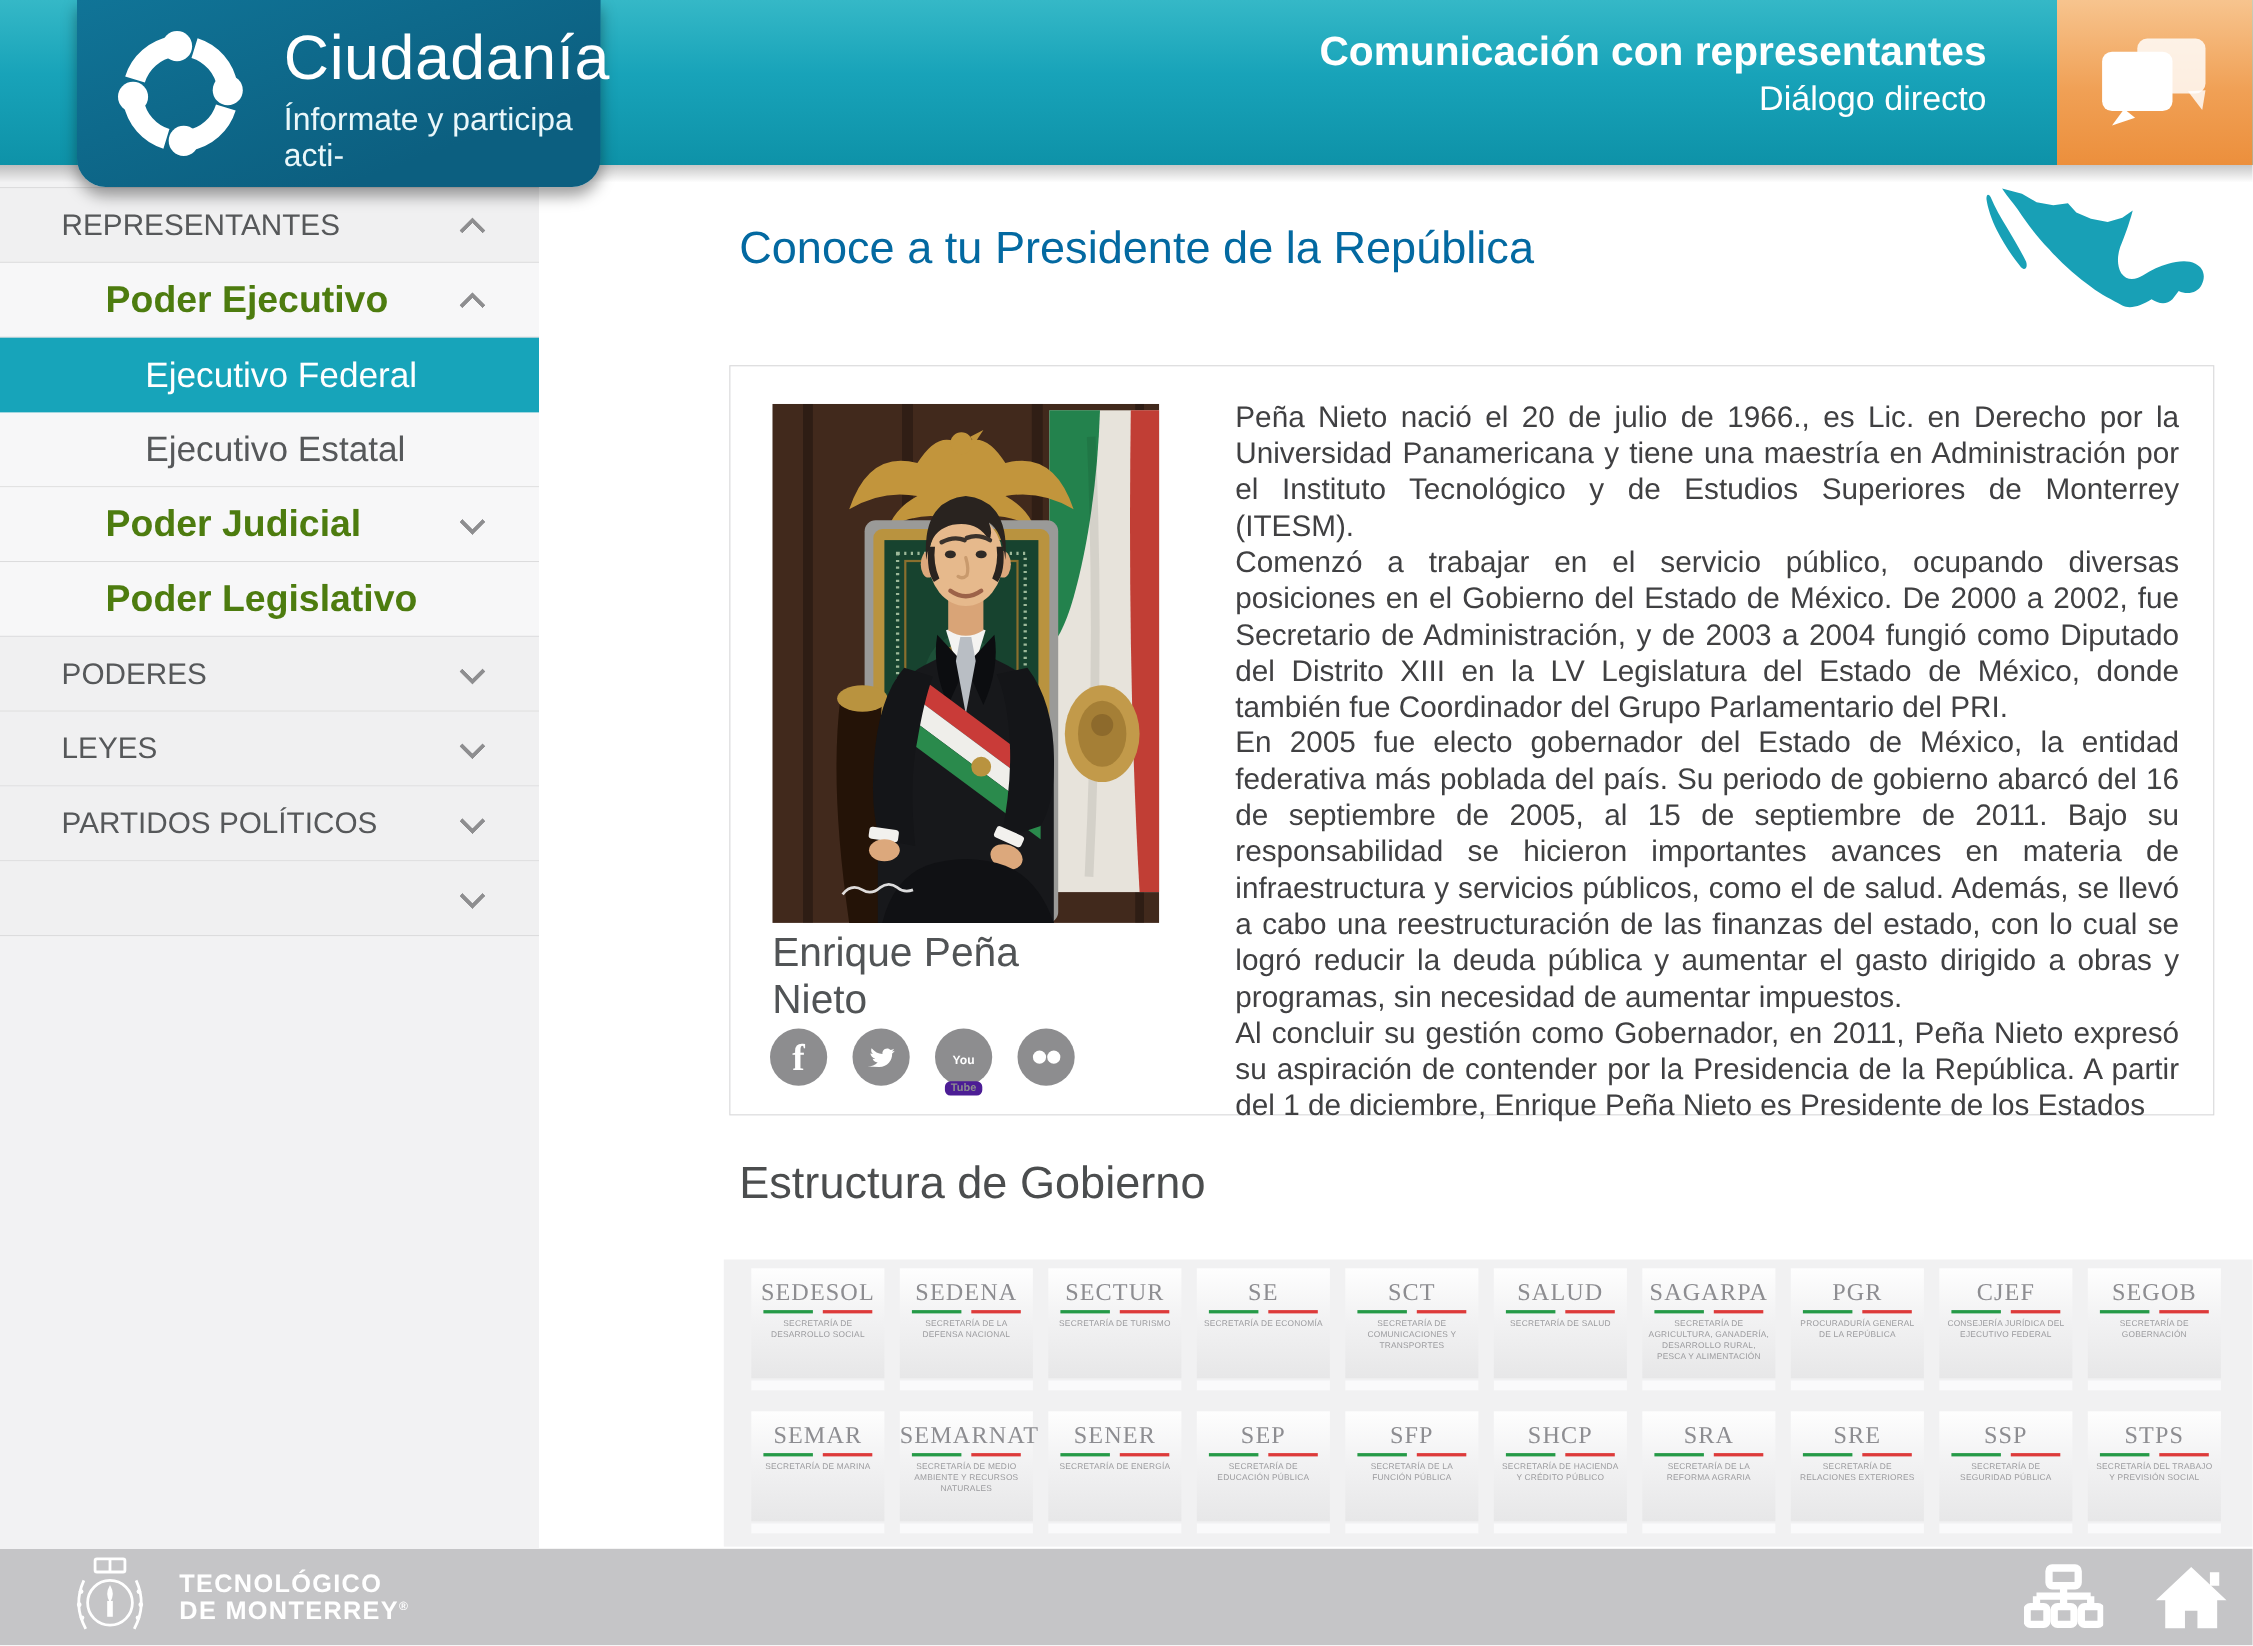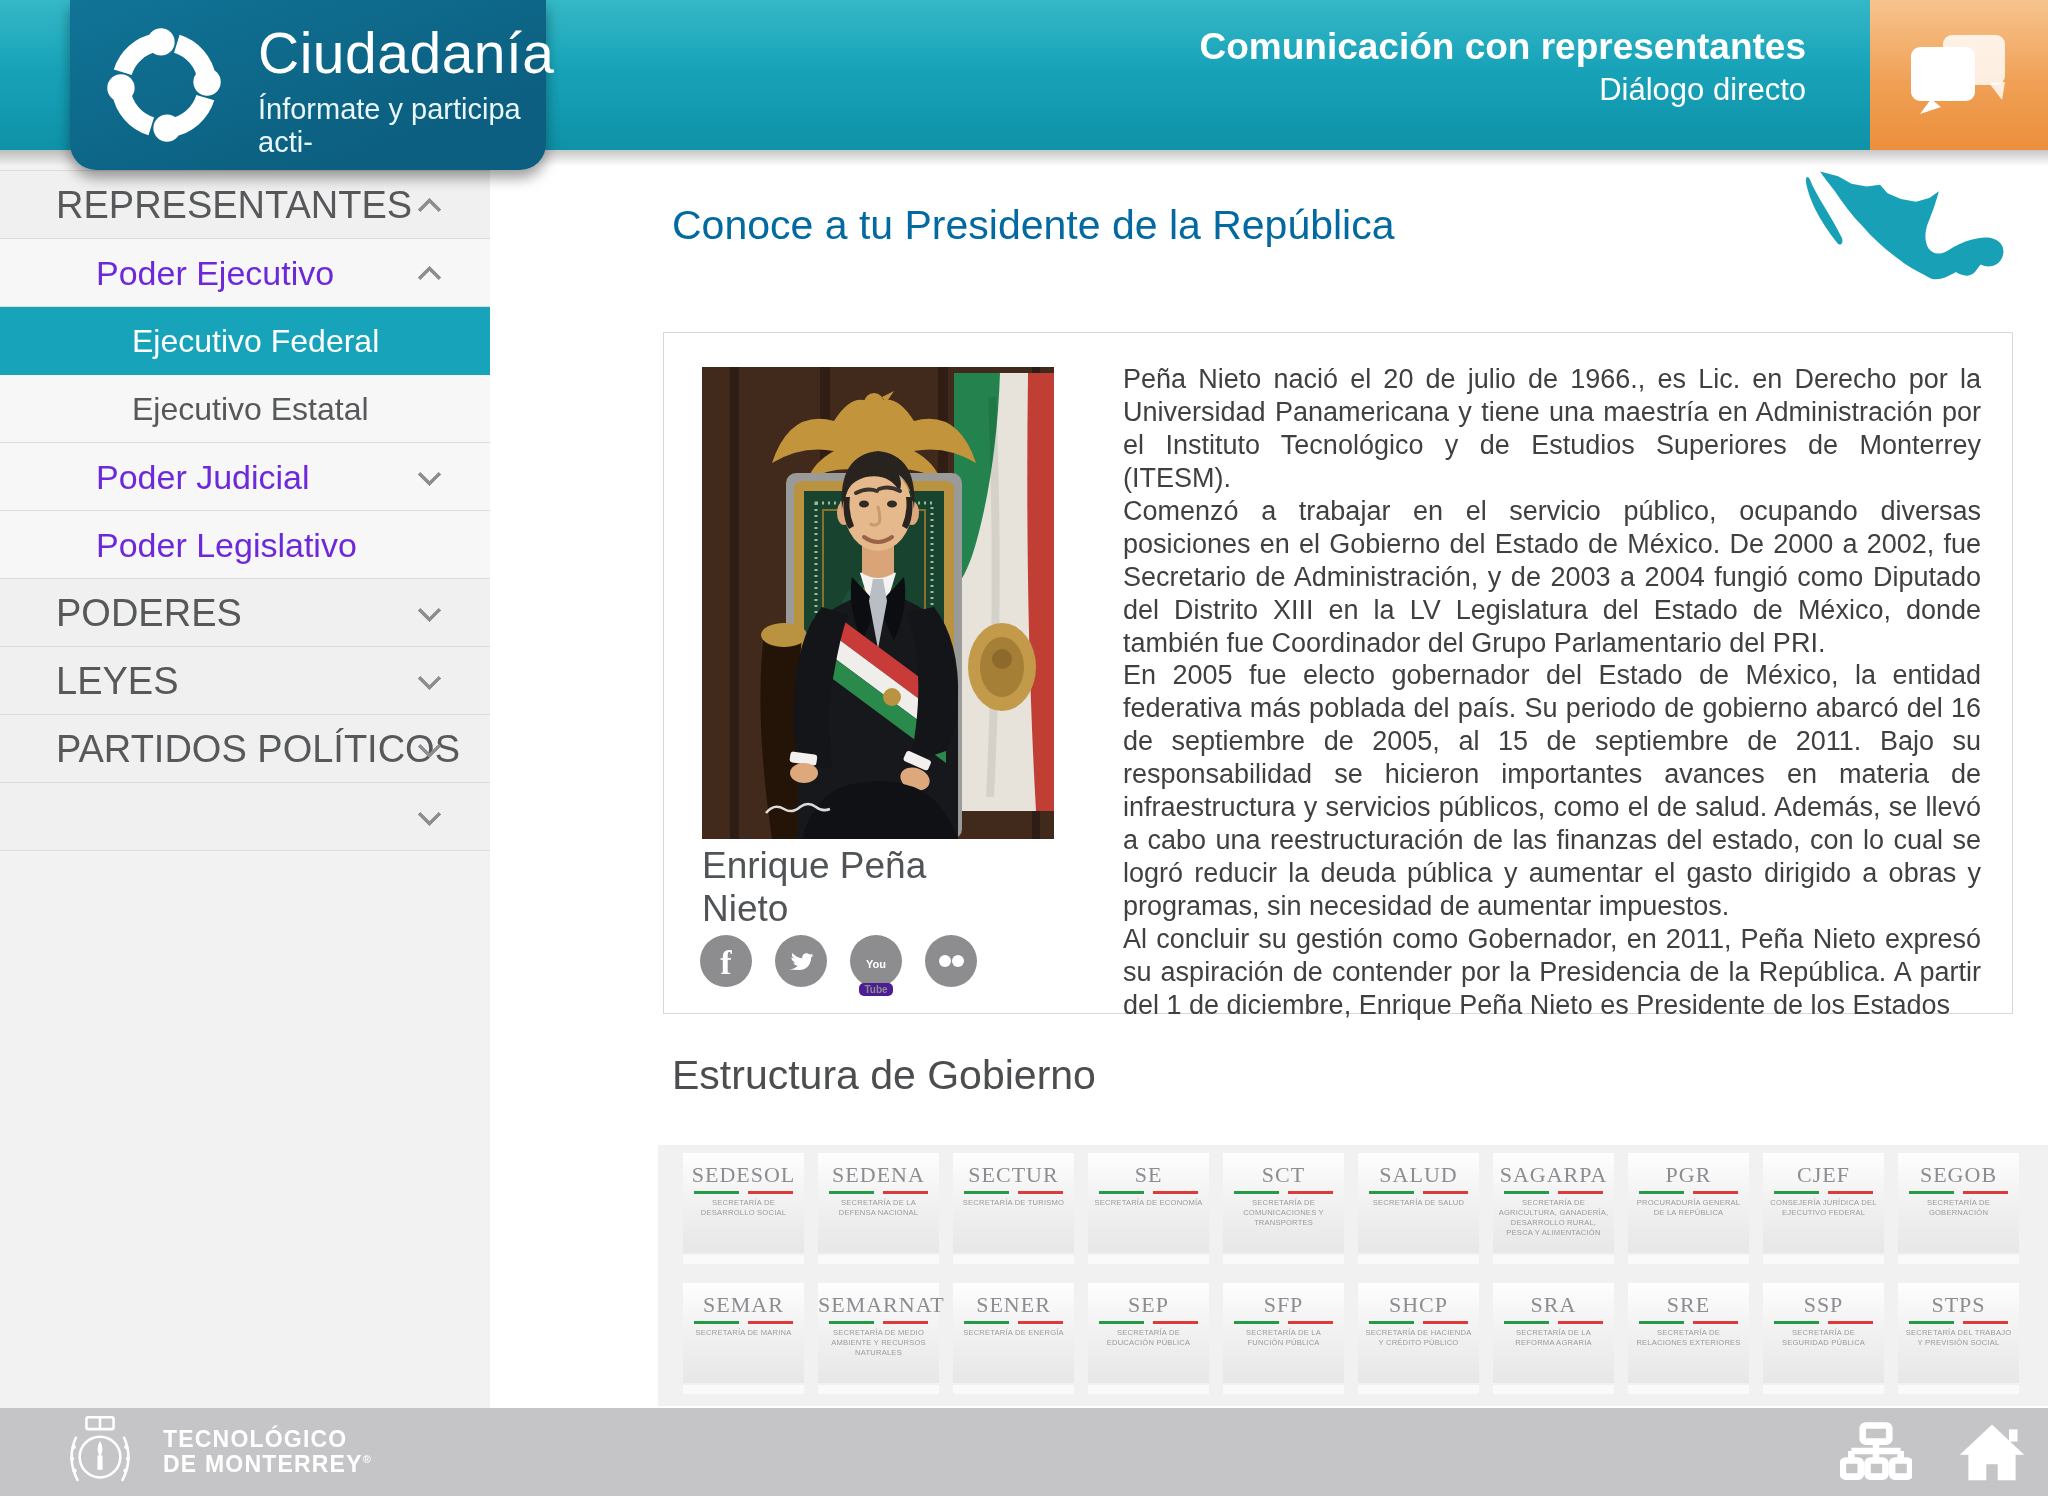--- a/index.html
+++ b/index.html
@@ -25,22 +25,22 @@
         background:linear-gradient(180deg,#f7c48e 0%,#f0a055 55%,#ec8f3c 100%);
         display:flex;align-items:center;justify-content:center;}
 
   
   .sidebar{position:absolute;left:0;top:150px;width:490px;height:1258px;background:#f2f2f3;z-index:1;}
   .nav{position:absolute;left:0;top:20px;width:100%;}
   .nav-item{position:relative;height:67px;border-bottom:1px solid #dcdcdd;cursor:pointer;background:#f0f0f1;}
   .nav-item:first-child{border-top:1px solid #dcdcdd;}
   .nav-item.lvl2,.nav-item.lvl3{background:#f7f7f8;}
   .nav-label{position:absolute;top:50%;transform:translateY(-50%);white-space:nowrap;}
-  .lvl1 .nav-label{left:56px;font-size:38px;color:#56585a;}
-  .lvl2 .nav-label{left:96px;font-size:34px;color:#6d28d9;}
+  .lvl1 .nav-label{left:56px;font-size:27px;color:#56585a;}
+  .lvl2 .nav-label{left:96px;font-size:34px;color:#4d7c0f;font-weight:bold;}
   .lvl3 .nav-label{left:132px;font-size:32px;color:#56585a;}
   .nav-item.sel{background:#17a4ba;border-bottom-color:#17a4ba;}
   .nav-item.sel .nav-label{color:#ffffff;}
   .chev{position:absolute;right:50px;top:23px;width:22px;height:22px;}
   .chev::before{content:"";position:absolute;left:3px;width:13px;height:13px;
         border:solid #8e8e90;border-width:0 4px 4px 0;border-radius:1px;}
   .chev.down::before{top:0;transform:rotate(45deg);}
   .chev.up::before{top:7px;transform:rotate(-135deg);}
 
   

